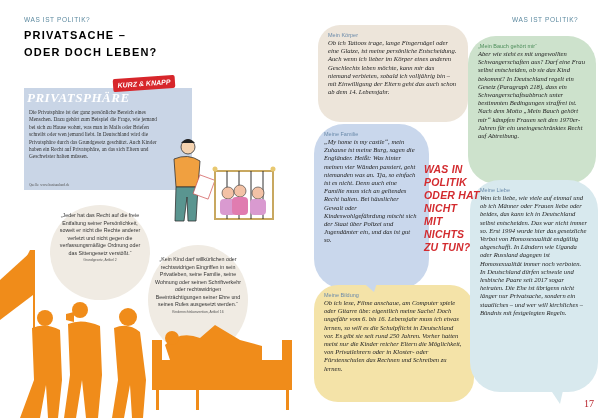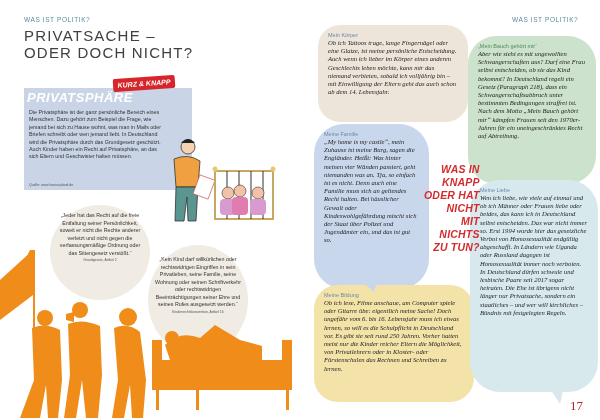--- a/index.html
+++ b/index.html
@@ -1,49 +1,49 @@
 <!DOCTYPE html>
 <html><head>
 <meta charset="utf-8">
 <style>
   html,body{margin:0;padding:0;}
   body{width:600px;height:420px;position:relative;overflow:hidden;background:#fff;font-family:"Liberation Sans",sans-serif;}
   .abs{position:absolute;}
   .running-head{font-size:6.5px;letter-spacing:0.6px;color:#5d8aa0;}
-  .page-title{left:24px;top:27px;font-size:15px;font-weight:normal;color:#404040;letter-spacing:1.2px;line-height:17px;}
-  .info-box{left:24px;top:88px;width:168px;height:102px;background:#c9d5e6;}
+  .page-title{left:24px;top:27px;font-size:11px;font-weight:bold;color:#000000;letter-spacing:1.2px;line-height:17px;}
+  .info-box{left:24px;top:88px;width:168px;height:102px;background:#c9d5e6;font-family:Liberation Serif, serif;}
   .info-head{position:absolute;left:3px;top:2px;font-size:13px;font-weight:bold;font-style:italic;color:#fff;letter-spacing:0.5px;}
   .info-body{position:absolute;left:5px;top:21px;width:133px;font-size:5.3px;line-height:7.4px;color:#333;}
   .info-src{position:absolute;left:5px;top:95px;font-size:3.5px;color:#555;}
   .badge{left:113px;top:77px;width:62px;height:13px;background:#d7262b;color:#fff;font-size:7px;font-weight:bold;font-style:italic;text-align:center;line-height:13px;transform:rotate(-4deg);border-radius:2px;}
   .quote{background:#f0ebe3;border-radius:50%;text-align:center;color:#333;font-size:5.3px;line-height:7.5px;}
   .quote .src{font-size:3.4px;line-height:4.5px;color:#555;margin-top:1px;}
   .q1{left:50px;top:205px;width:100px;height:95px;padding-top:7px;box-sizing:border-box;}
   .q1 .txt{width:86px;margin:0 auto;}
   .q2{left:148px;top:245px;width:100px;height:110px;padding-top:11px;box-sizing:border-box;}
   .q2 .txt{width:86px;margin:0 auto;}
   .bubble{border-radius:22px;padding:7px 10px;box-sizing:border-box;}
   .bubble .lbl{font-size:5.5px;color:#6a8aaa;margin-bottom:1px;font-family:"Liberation Sans",sans-serif;}
   .bubble .txt{font-family:"Liberation Serif",serif;font-style:italic;font-size:6.6px;line-height:8.2px;color:#222;}
   .b-koerper{left:318px;top:25px;width:150px;height:97px;background:#ede5da;}
   .b-familie{left:314px;top:124px;width:115px;height:165px;background:#c9d7ec;border-radius:30px;}
   .b-bildung{left:314px;top:285px;width:160px;height:117px;background:#f4e3a8;border-radius:24px;}
   .b-bauch{left:468px;top:36px;width:128px;height:148px;background:#cde2cc;border-radius:28px;}
   .b-liebe{left:470px;top:180px;width:128px;height:212px;background:#d8e9ee;border-radius:30px;}
   .b-bauch .lbl{color:#4d8d5a;}
-  .callout{left:424px;top:163px;font-size:10.5px;font-weight:bold;font-style:italic;color:#d32b2f;line-height:13px;letter-spacing:0.2px;text-align:right;}
-  .page-num{left:570px;top:398px;font-size:13px;color:#b8242b;font-family:"Liberation Serif",serif;}
+  .callout{left:424px;top:163px;font-size:10.5px;font-weight:bold;font-style:italic;color:#d32b2f;line-height:13px;letter-spacing:0.2px;}
+  .page-num{left:584px;top:398px;font-size:10px;color:#b8242b;font-family:"Liberation Serif",serif;}
 </style>
 </head>
 <body>
 
 <div class="abs running-head" style="left:24px;top:16px;">WAS IST POLITIK?</div>
 <div class="abs page-title">
   <div>PRIVATSACHE –</div>
-  <div>ODER DOCH NICHT?</div>
+  <div>ODER DOCH LEBEN?</div>
 </div>
 
 <div class="abs info-box">
   <div class="info-head">PRIVATSPHÄRE</div>
   <div class="info-body">Die Privatsphäre ist der ganz persönliche Bereich eines Menschen. Dazu gehört zum Beispiel die Frage, wie jemand bei sich zu Hause wohnt, was man in Mails oder Briefen schreibt oder wen jemand liebt. In Deutschland wird die Privatsphäre durch das Grundgesetz geschützt. Auch Kinder haben ein Recht auf Privatsphäre, an das sich Eltern und Geschwister halten müssen.</div>
   <div class="info-src">Quelle: www.hanisauland.de</div>
 </div>
 <div class="abs badge">KURZ &amp; KNAPP</div>
 
 <svg class="abs" style="left:160px;top:135px;" width="120" height="88" viewBox="0 0 120 88">
@@ -132,21 +132,21 @@
 </div>
 <svg class="abs" style="left:548px;top:386px;" width="16" height="18">
     <path d="M0 0 L16 0 L12 18 Z" fill="#d8e9ee"></path>
   </svg>
 <svg class="abs" style="left:360px;top:280px;" width="18" height="12">
     <path d="M0 0 L18 0 L14 12 Z" fill="#c9d7ec"></path>
   </svg>
 
 <div class="abs callout">
   <div>WAS IN</div>
-  <div>KNAPP</div>
+  <div>POLITIK</div>
   <div>ODER HAT</div>
   <div>NICHT</div>
   <div>MIT</div>
   <div>NICHTS</div>
   <div>ZU TUN?</div>
 </div>
 
 <div class="abs page-num">17</div>
 
 </body></html>

